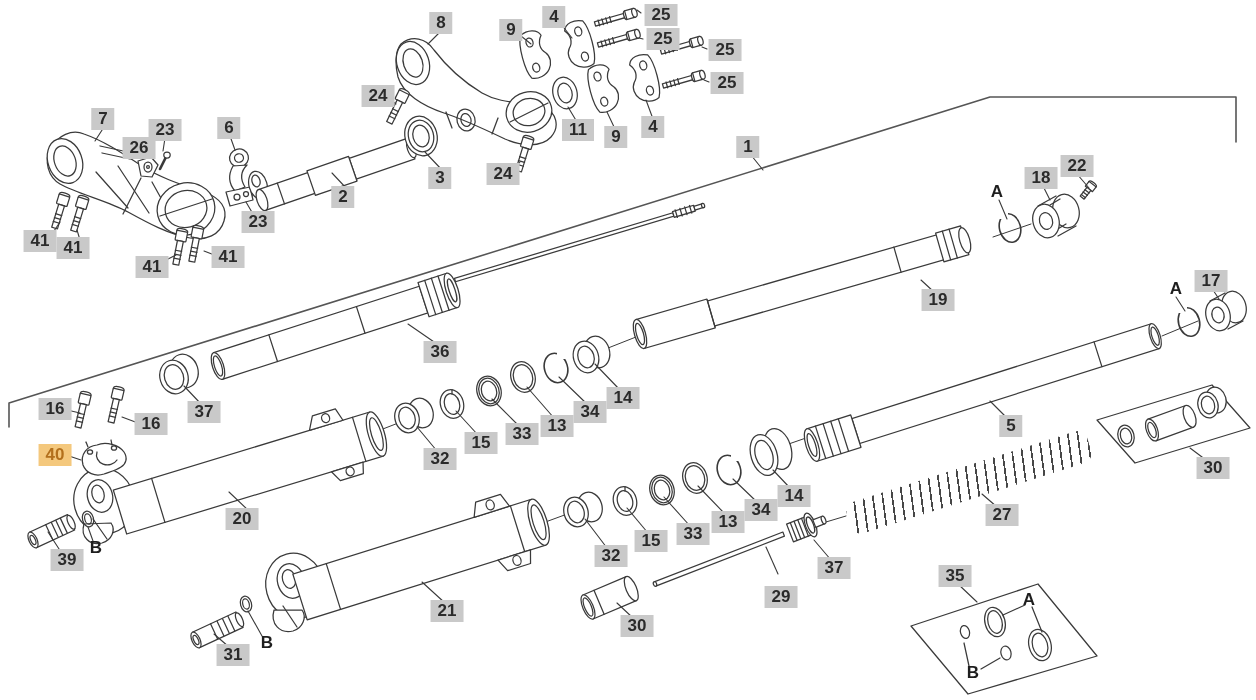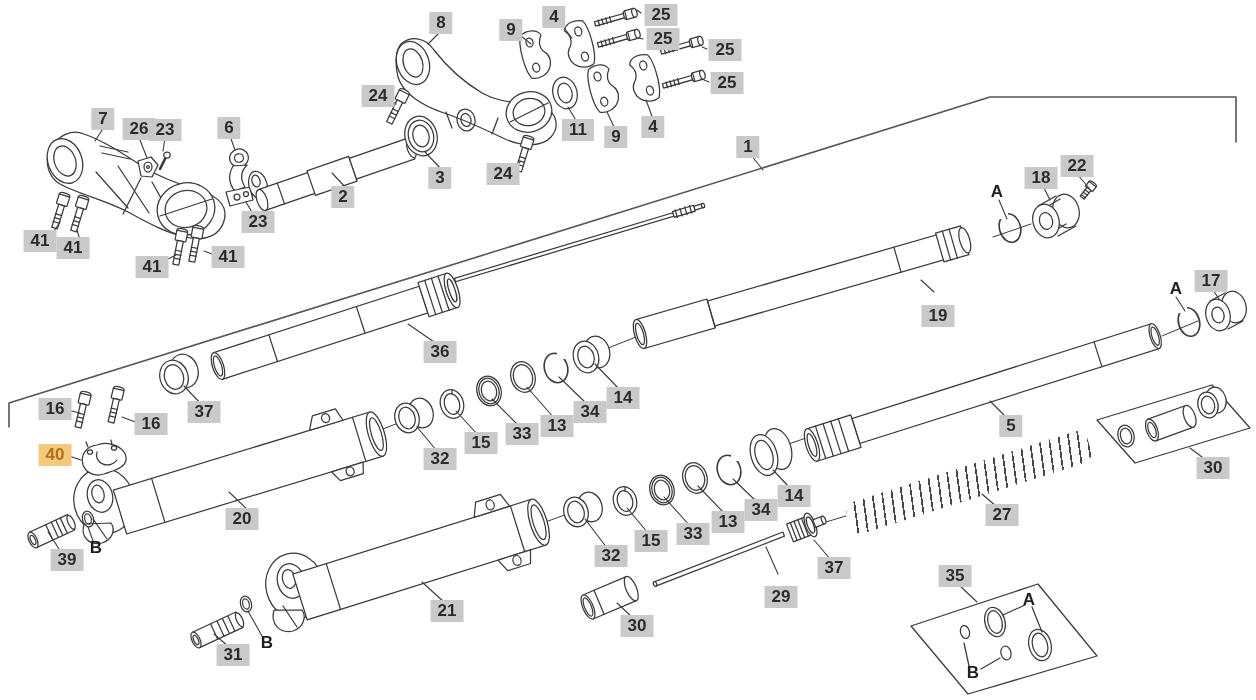--- a/index.html
+++ b/index.html
@@ -512,33 +512,33 @@
       <div class="plabel" style="left: 557px; top: 426px;">13</div>
       <div class="plabel" style="left: 728px; top: 522px;">13</div>
       <div class="plabel" style="left: 623px; top: 398px;">14</div>
       <div class="plabel" style="left: 794px; top: 496px;">14</div>
       <div class="plabel" style="left: 481px; top: 443px;">15</div>
       <div class="plabel" style="left: 651px; top: 541px;">15</div>
       <div class="plabel" style="left: 55px; top: 409px;">16</div>
       <div class="plabel" style="left: 151px; top: 424px;">16</div>
       <div class="plabel" style="left: 1211px; top: 273px; margin-top: 8px;">17</div>
       <div class="plabel" style="left: 1041px; top: 178px;">18</div>
-      <div class="plabel" style="left: 938px; top: 316px; text-align: center;">19</div>
+      <div class="plabel" style="left: 938px; top: 300px; text-align: center;">19</div>
       <div class="plabel" style="left: 242px; top: 519px; text-align: center;">20</div>
       <div class="plabel" style="left: 447px; top: 611px;">21</div>
       <div class="plabel" style="left: 1077px; top: 166px;">22</div>
       <div class="plabel" style="left: 165px; top: 130px;">23</div>
       <div class="plabel" style="left: 258px; top: 222px;">23</div>
       <div class="plabel" style="left: 378px; top: 96px;">24</div>
       <div class="plabel" style="left: 503px; top: 174px;">24</div>
       <div class="plabel" style="left: 661px; top: 15px;">25</div>
       <div class="plabel" style="left: 663px; top: 39px;">25</div>
       <div class="plabel" style="left: 725px; top: 50px;">25</div>
       <div class="plabel" style="left: 727px; top: 83px;">25</div>
-      <div class="plabel" style="left: 139px; top: 129px;">26</div>
+      <div class="plabel" style="left: 139px; top: 148px;">26</div>
       <div class="plabel" style="left: 1002px; top: 515px;">27</div>
       <div class="plabel" style="left: 834px; top: 568px;">37</div>
       <div class="plabel" style="left: 781px; top: 582px; margin-top: 15px;">29</div>
       <div class="plabel" style="left: 637px; top: 626px;">30</div>
       <div class="plabel" style="left: 233px; top: 655px;">31</div>
       <div class="plabel" style="left: 440px; top: 459px;">32</div>
       <div class="plabel" style="left: 611px; top: 556px;">32</div>
       <div class="plabel" style="left: 522px; top: 434px;">33</div>
       <div class="plabel" style="left: 693px; top: 534px;">33</div>
       <div class="plabel" style="left: 590px; top: 412px;">34</div>

